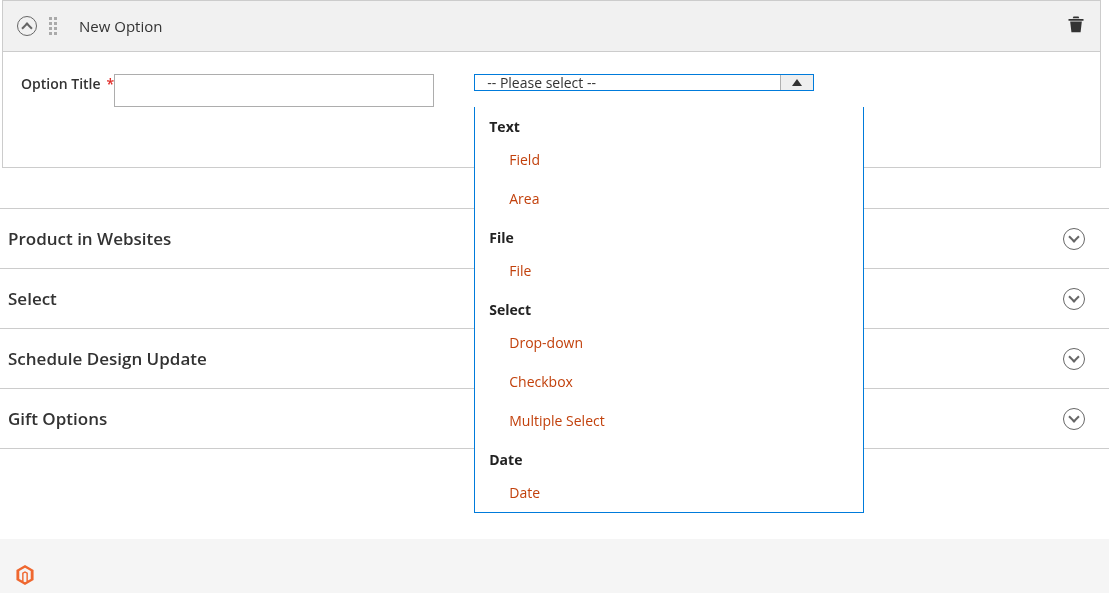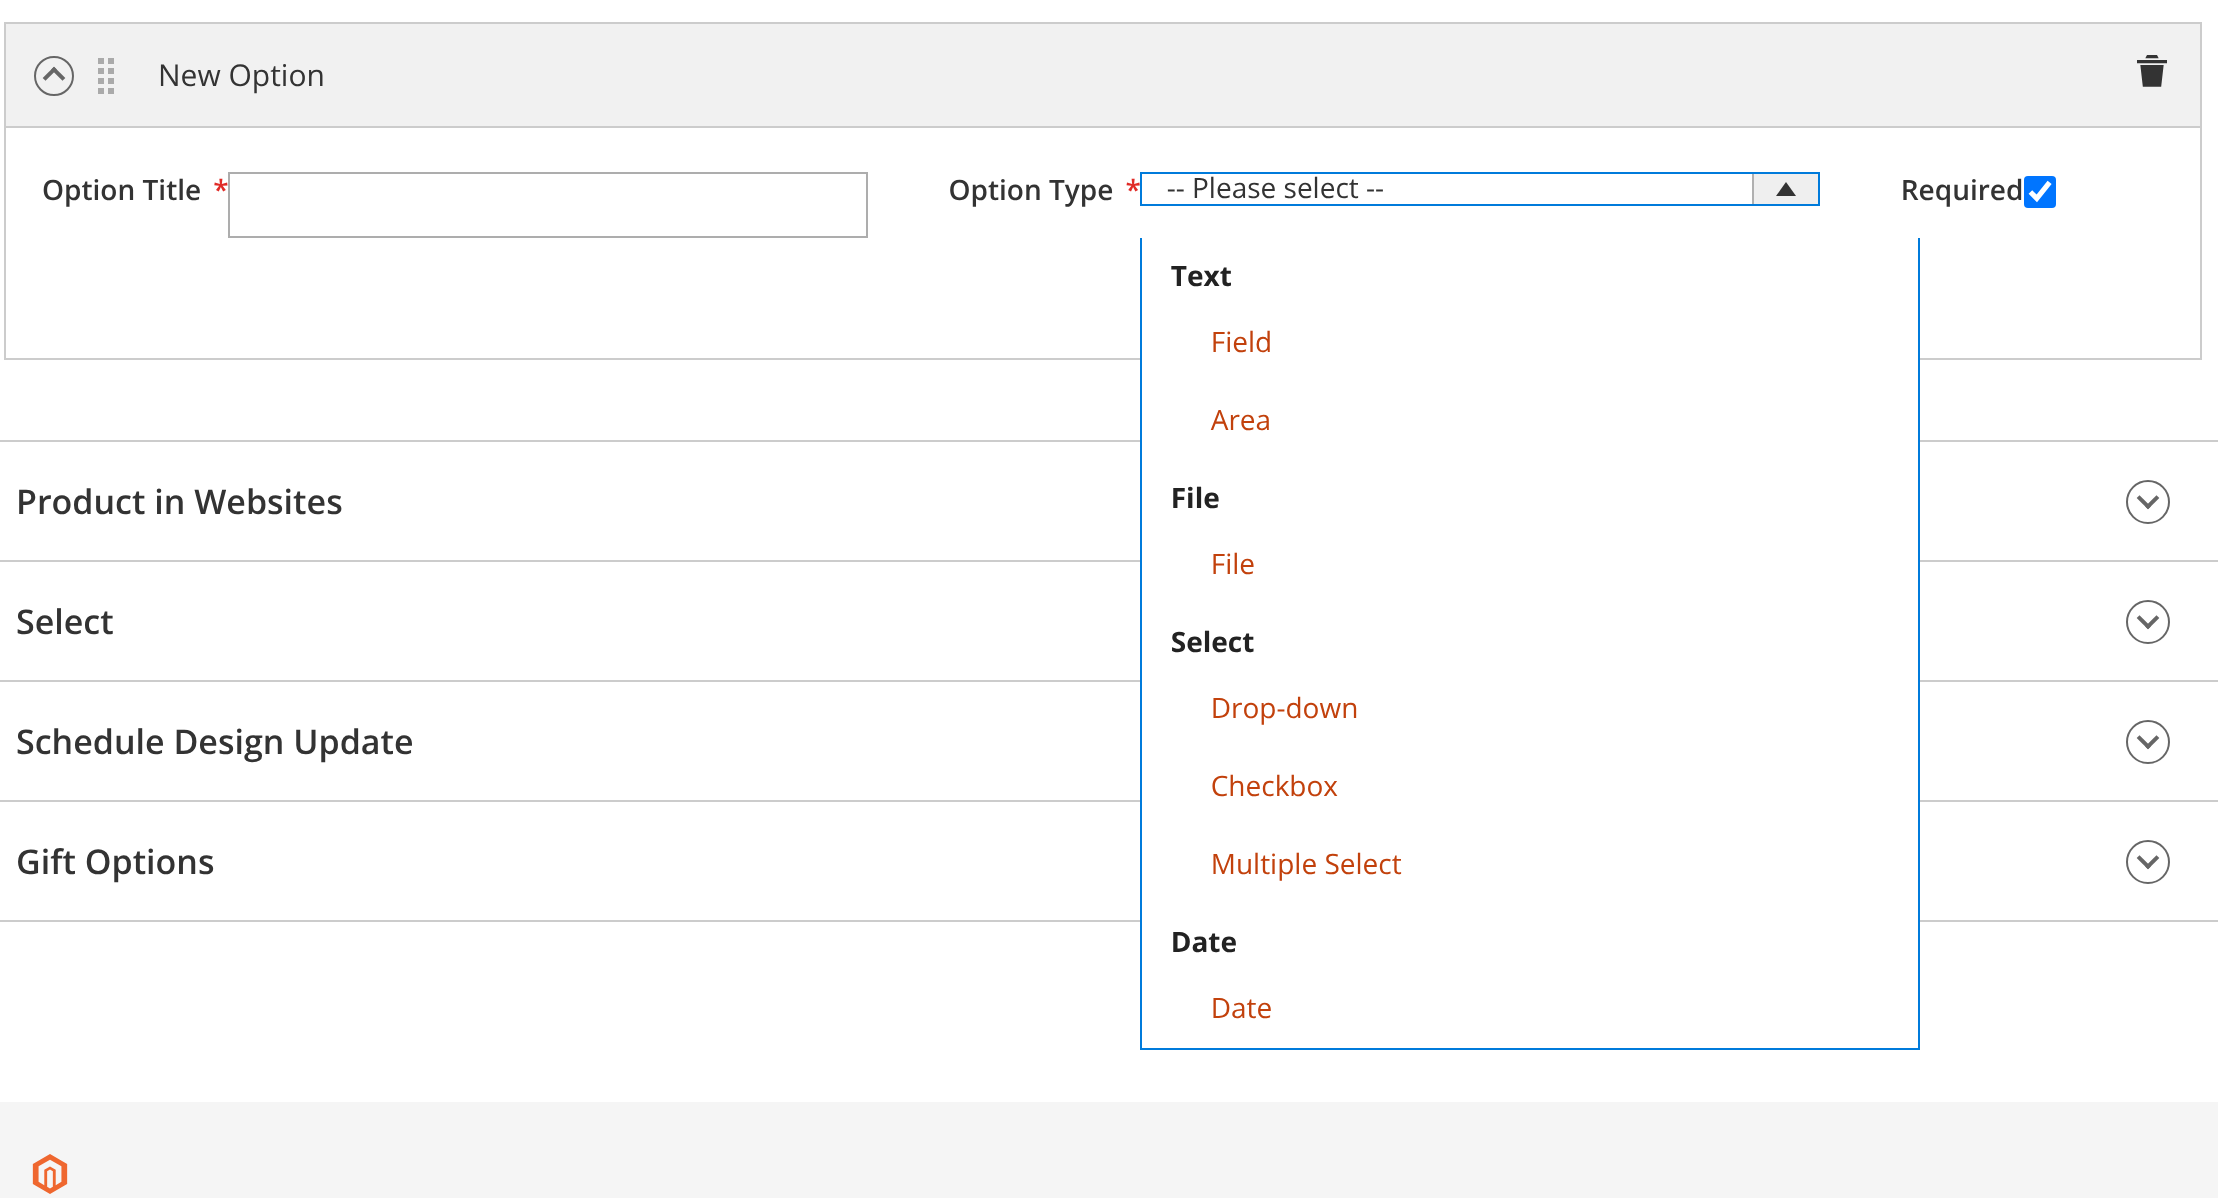--- a/index.html
+++ b/index.html
@@ -5,21 +5,21 @@
 * { box-sizing: border-box; margin: 0; padding: 0; }
 body {
   font-family: 'Open Sans', 'Helvetica Neue', Arial, sans-serif;
   font-size: 14px;
   color: #333;
   background: #fff;
   width: 1109px;
 }
 .option-panel {
   border: 1px solid #ccc;
-  margin: 11px 8px 0 2px;
+  margin: 0 8px 0 2px;
 }
 .option-header {
   background: #f1f1f1;
   border-bottom: 1px solid #ccc;
   padding: 12px 14px;
   display: flex;
   align-items: center;
 }
 .collapse-circle {
   width: 20px; height: 20px; border: 1.5px solid #666; border-radius: 50%;
@@ -130,23 +130,20 @@
     </div>
   </div>
   <div class="option-body">
     <div class="field">
       <label class="field-label">
         <span>Option Title</span><span class="req-star">*</span>
       </label>
       <input class="text-input" type="text" value="" style="">
     </div>
     <div class="field">
-      <label class="field-label">
-        <span>Option Type</span><span class="req-star">*</span>
-      </label>
       <div class="select-wrap">
         <div class="select-display">
           <div class="select-value">-- Please select --</div>
           <div class="select-arrow-btn">
             <div class="tri-up"></div>
           </div>
         </div>
         <div class="dropdown" id="dd">
             <div class="dd-group">Text</div>
             <div class="dd-item">Field</div>
@@ -154,24 +151,20 @@
             <div class="dd-group">File</div>
             <div class="dd-item">File</div>
             <div class="dd-group">Select</div>
             <div class="dd-item">Drop-down</div>
             <div class="dd-item">Checkbox</div>
             <div class="dd-item">Multiple Select</div>
             <div class="dd-group">Date</div>
             <div class="dd-item">Date</div>
           </div>
       </div>
-    </div>
-    <div class="field">
-      <label class="field-label">Required</label>
-      <input type="checkbox" class="checkbox" checked="" style="">
     </div>
   </div>
 </div>
 
 <div class="sections" id="sections">
     <div class="section-row">
       <div class="section-title">Product in Websites</div>
       <div class="circle-chev">
         <div class="chev-down-big"></div>
       </div>

